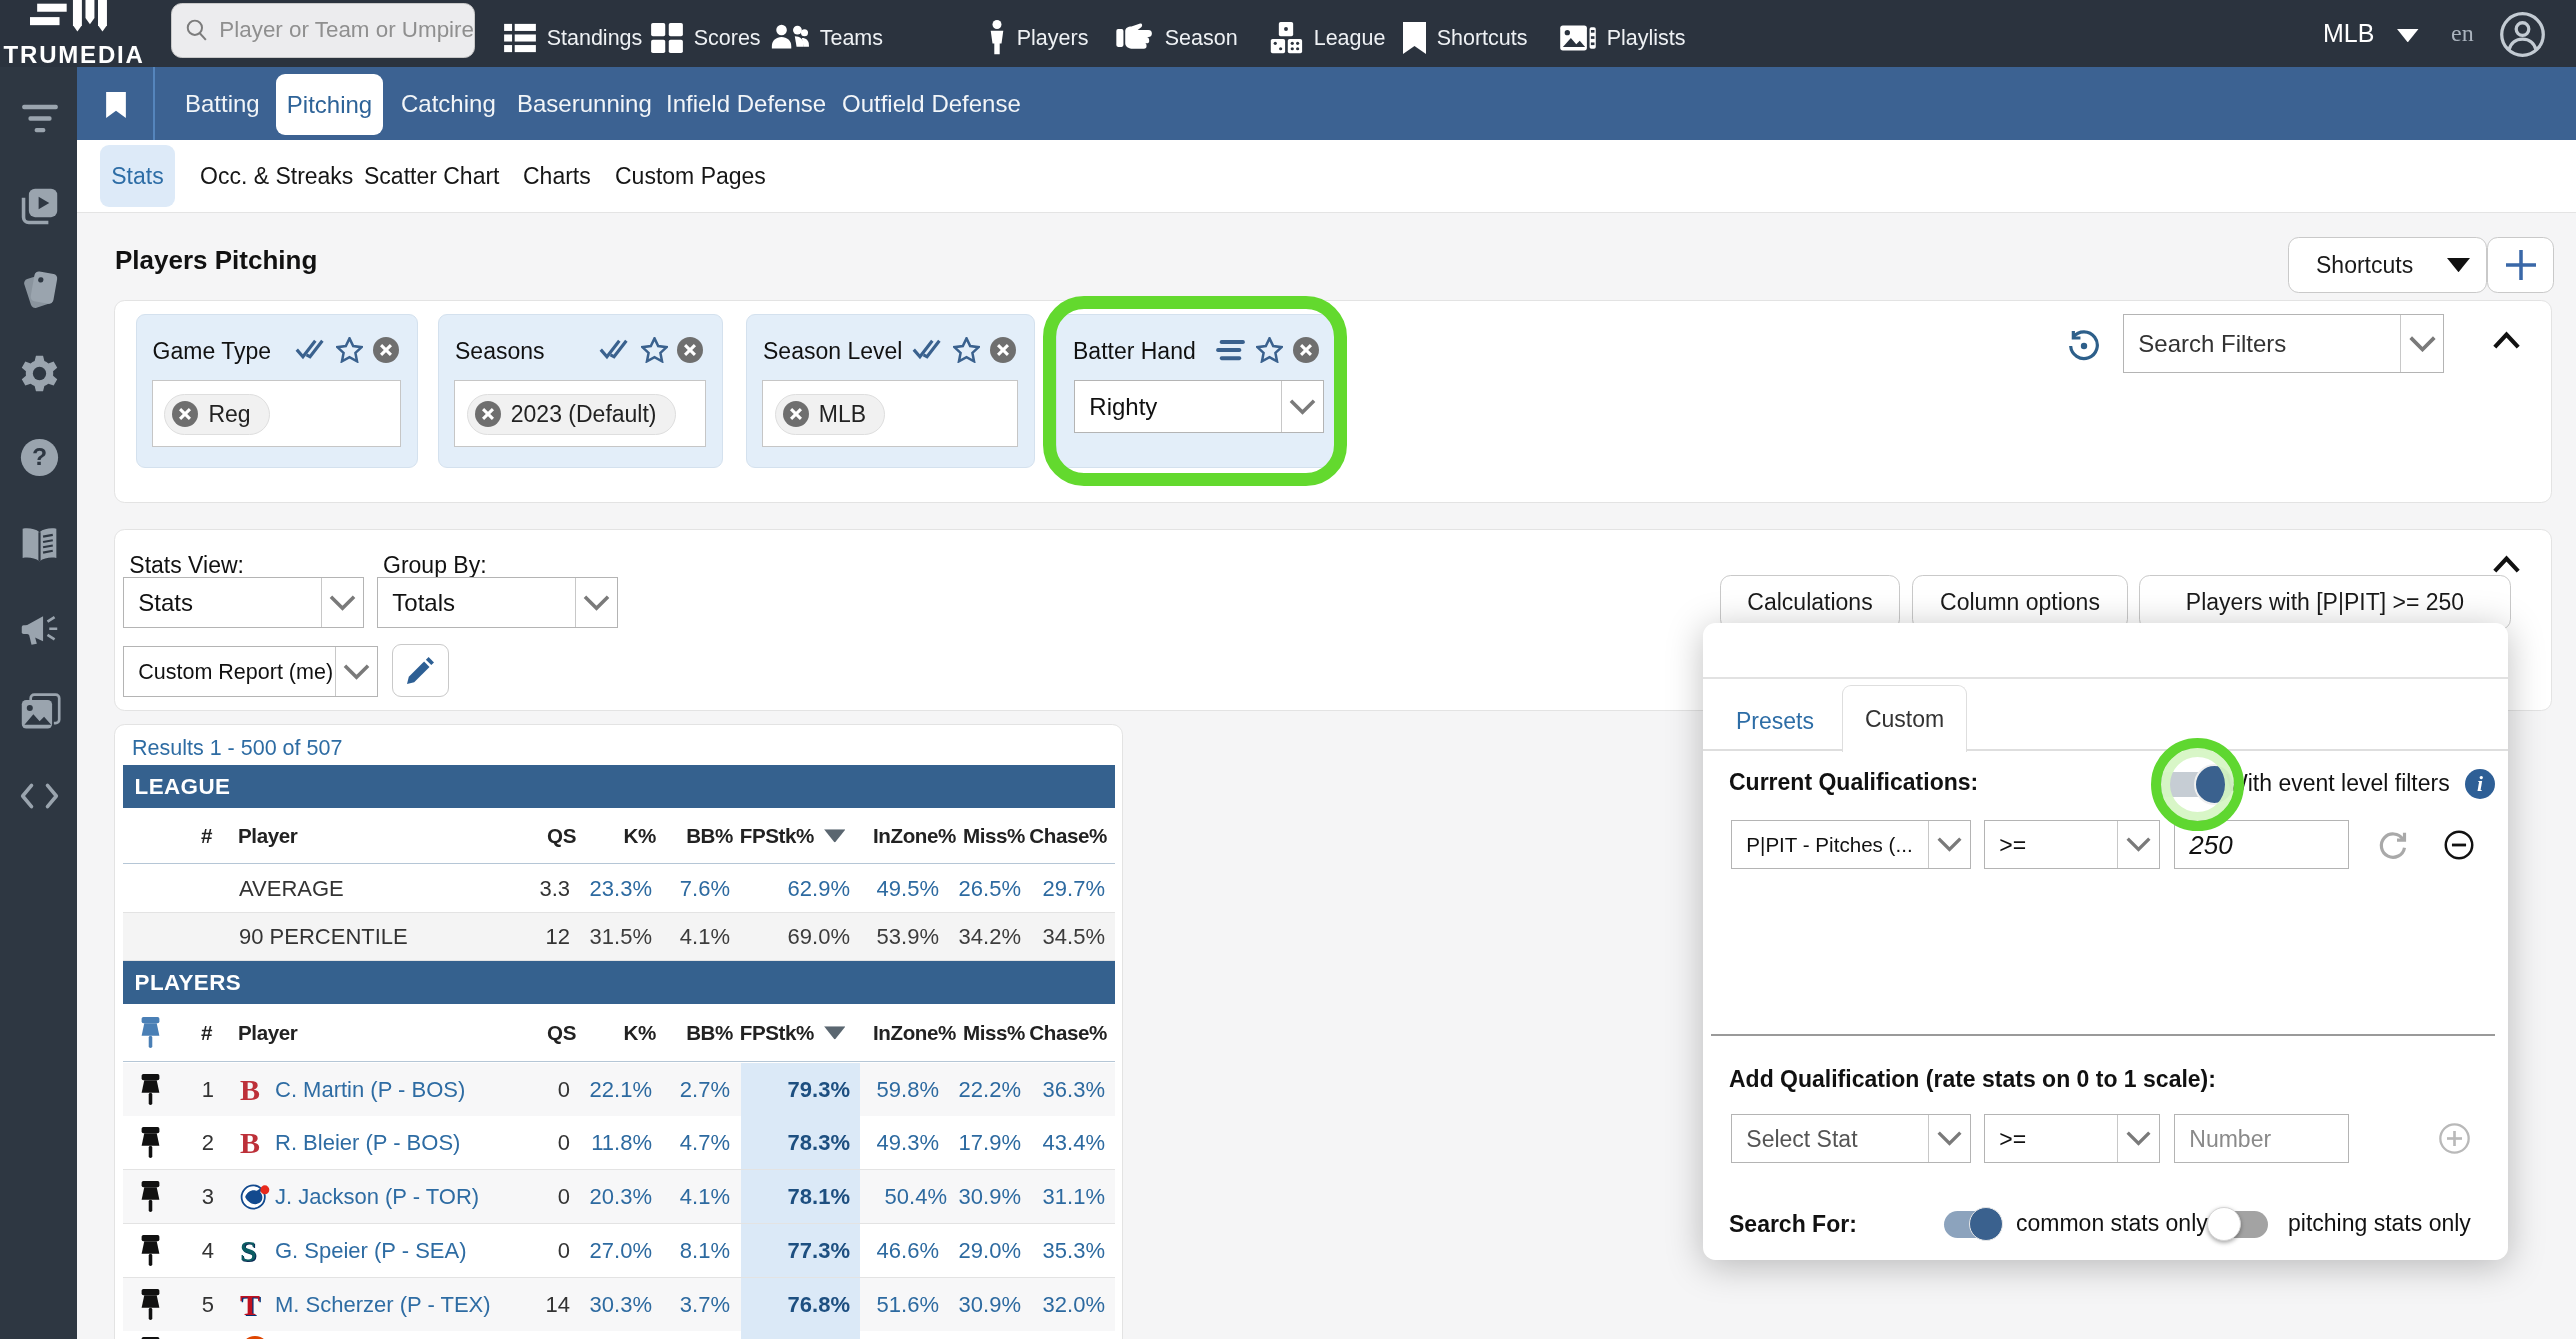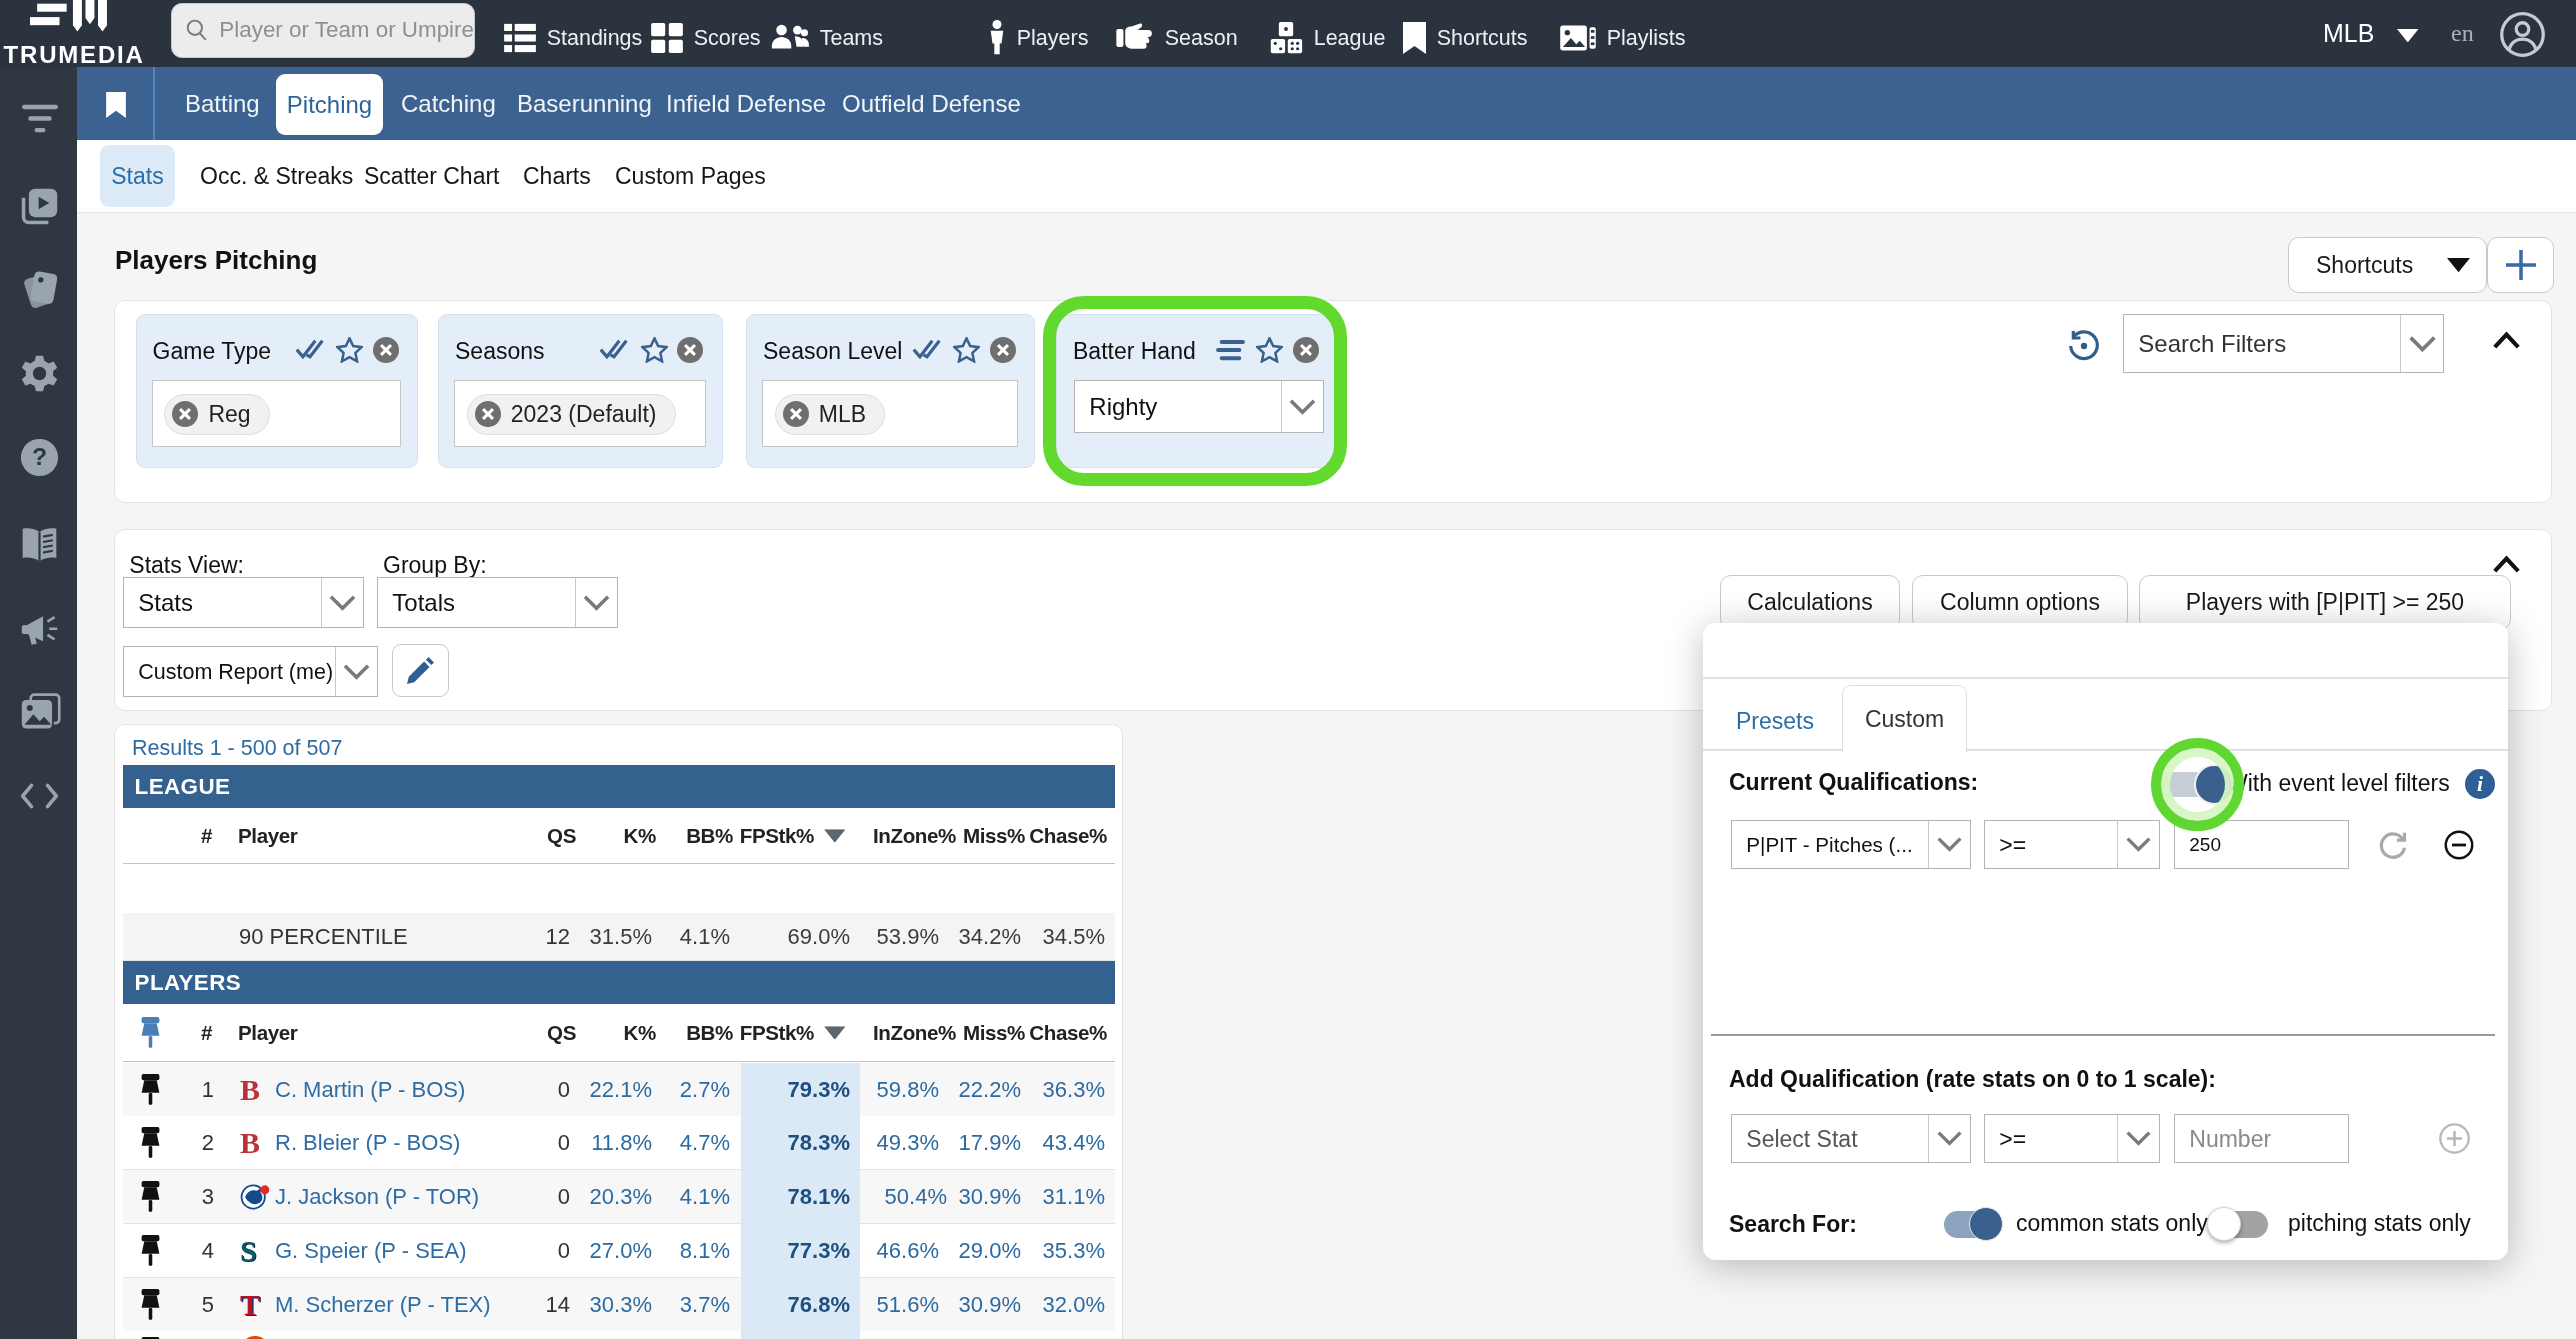--- a/index.html
+++ b/index.html
@@ -443,20 +443,30 @@
       <div class="cell rt bold" style="right:459px;">K%</div>
       <div class="cell rt bold" style="right:382px;">BB%</div>
       <div class="cell rt bold" style="right:301px;">FPStk%</div>
       <svg class="cell" style="right:270px;" width="21.5" height="13.4" viewBox="0 0 24 15">
           <path d="M0 0h24L12 15z" fill="#5a6670"></path>
         </svg>
       <div class="cell rt bold" style="right:159px;">InZone%</div>
       <div class="cell rt bold" style="right:90px;">Miss%</div>
       <div class="cell rt bold" style="right:8px;">Chase%</div>
     </div>
+    <div class="trow" style="top:140px;height:48px;border-bottom:1.8px solid #e3e3e3;">
+      <div class="cell" style="left:116px;color:#333;">AVERAGE</div>
+      <div class="cell rt" style="right:545px;color:#333;">3.3</div>
+      <div class="cell rt bl" style="right:463px;">23.3%</div>
+      <div class="cell rt bl" style="right:385px;">7.6%</div>
+      <div class="cell rt bl" style="right:265px;">62.9%</div>
+      <div class="cell rt bl" style="right:176px;">49.5%</div>
+      <div class="cell rt bl" style="right:94px;">26.5%</div>
+      <div class="cell rt bl" style="right:10px;">29.7%</div>
+    </div>
     <div class="trow" style="top:188px;height:48px;background:#f4f4f4;border-bottom:1.8px solid #e3e3e3;">
       <div class="cell" style="left:116px;color:#333;">90 PERCENTILE</div>
       <div class="cell rt" style="right:545px;color:#333;">12</div>
       <div class="cell rt dk" style="right:463px;">31.5%</div>
       <div class="cell rt dk" style="right:385px;">4.1%</div>
       <div class="cell rt dk" style="right:265px;">69.0%</div>
       <div class="cell rt dk" style="right:176px;">53.9%</div>
       <div class="cell rt dk" style="right:94px;">34.2%</div>
       <div class="cell rt dk" style="right:10px;">34.5%</div>
     </div>
@@ -624,21 +634,21 @@
     </div>
     <div class="selbox" style="left:281px;top:197px;width:176px;height:49px;">
       <div class="txt" style="font-size:23px;">&gt;=</div>
       <div class="chev" style="width:42px;">
           <svg width="25" height="15" viewBox="0 0 30 18" fill="none" stroke="#7a7a7a" stroke-width="4">
             <path d="M2 2 L15 15 L28 2"></path>
           </svg>
         </div>
     </div>
     <div class="selbox" style="left:471px;top:197px;width:175px;height:49px;">
-      <div class="txt" style="font-size:19px;">250</div>
+      <div class="txt" style="font-size:26px;font-style:italic;">250</div>
     </div>
     <svg class="abs" style="left:674px;top:208px" width="30" height="30" viewBox="0 0 36 36" fill="none" stroke="#a9a9a9" stroke-width="3.8">
         <path d="M31 10 A14 14 0 1 0 33 20"></path>
         <path d="M33 2 V11 H24" fill="none"></path>
       </svg>
     <svg class="abs" style="left:741px;top:207px" width="30" height="30" viewBox="0 0 34 34" fill="none" stroke="#111" stroke-width="2.8">
         <circle cx="17" cy="17" r="15"></circle>
         <line x1="9" y1="17" x2="25" y2="17" stroke-width="3.2"></line>
       </svg>
     <div class="abs" style="left:8px;top:411px;width:784px;height:1.8px;background:#9a9a9a;"></div>

